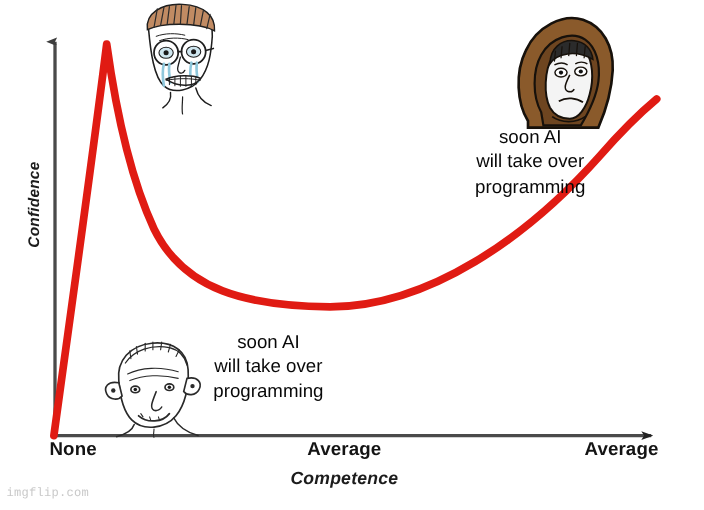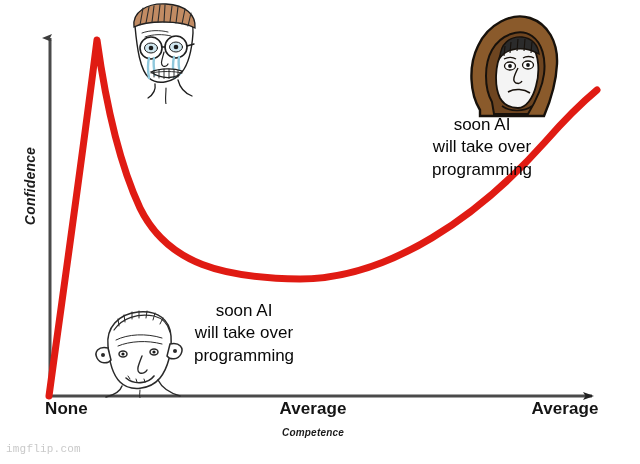--- a/index.html
+++ b/index.html
@@ -8,21 +8,21 @@
   #meme{position:relative;width:640px;height:464px;background:#ffffff;}
 
   
   #chart-svg{position:absolute;left:0;top:0;width:640px;height:464px;}
 
   
   .axis-title{position:absolute;font-weight:bold;font-style:italic;
               color:#1c1c1c;letter-spacing:.2px;}
   #ylabel{left:-18px;top:178px;width:96px;text-align:center;font-size:14px;
           transform:rotate(-90deg);transform-origin:50% 50%;}
-  #xlabel{left:213px;top:427px;width:200px;text-align:center;font-size:10px;}
+  #xlabel{left:213px;top:427px;width:200px;text-align:center;font-size:16px;}
 
   
   .tick{position:absolute;font-weight:bold;font-size:17px;color:#141414;
         letter-spacing:.1px;}
   #tick-none{left:45px;top:399px;}
   #tick-average{left:268px;top:399px;width:90px;text-align:center;}
   #tick-expert{left:528px;top:399px;width:74px;text-align:center;}
 
   
   .caption{position:absolute;text-align:center;color:#080808;

